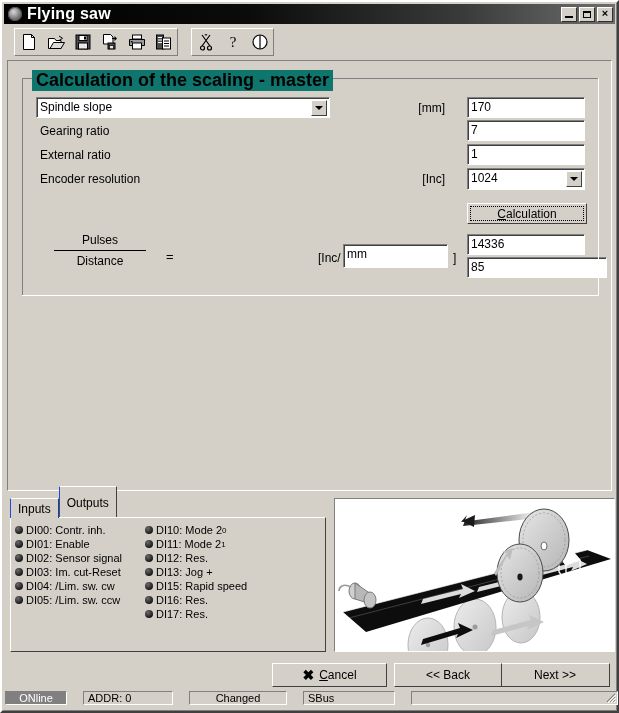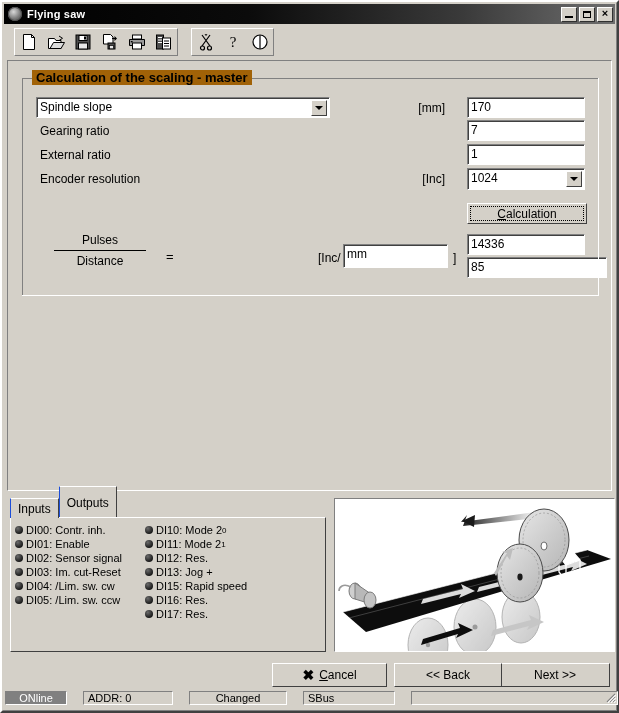--- a/index.html
+++ b/index.html
@@ -52,21 +52,21 @@
   .title-icon {
     width: 14px; height: 14px;
     border-radius: 50%;
     background: radial-gradient(circle at 40% 35%, #d8d8d8, #787878 55%, #4a4a4a 100%);
     box-shadow: inset 0 0 0 1px #505050;
     flex: 0 0 auto;
     margin-right: 5px;
   }
   .title-text {
     color: #ffffff;
-    font-size: 11px;
+    font-size: 16px;
     font-weight: bold;
     letter-spacing: 0.2px;
     flex: 1 1 auto;
     white-space: nowrap;
   }
   .title-buttons { display: flex; gap: 2px; align-items: center; }
   .tbtn {
     width: 16px; height: 15px;
     background: #d4d0c8;
     border-top: 1px solid #ffffff;
@@ -164,23 +164,23 @@
     position: absolute;
     left: -1px; top: -1px;
     right: -1px; bottom: -1px;
     border: 1px solid #ffffff;
     border-top: none; border-left: none;
     pointer-events: none;
   }
   .group-title {
     position: absolute;
     left: 9px; top: -9px;
-    background: #a16207;
+    background: #0f766e;
     padding: 0 4px;
-    font-size: 13px;
+    font-size: 18px;
     font-weight: bold;
     color: #000;
     white-space: nowrap;
     z-index: 2;
   }
 
   
   .field-label {
     position: absolute;
     font-size: 12px;

